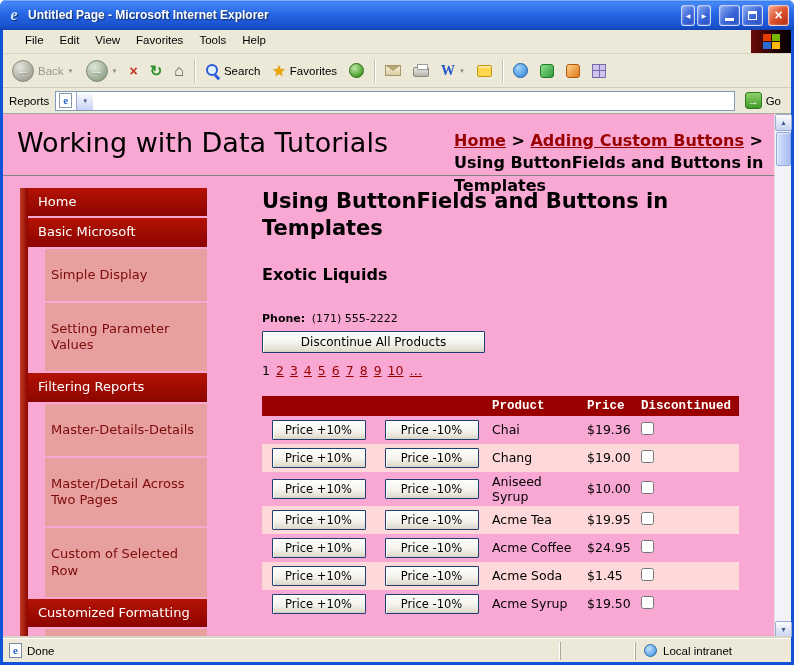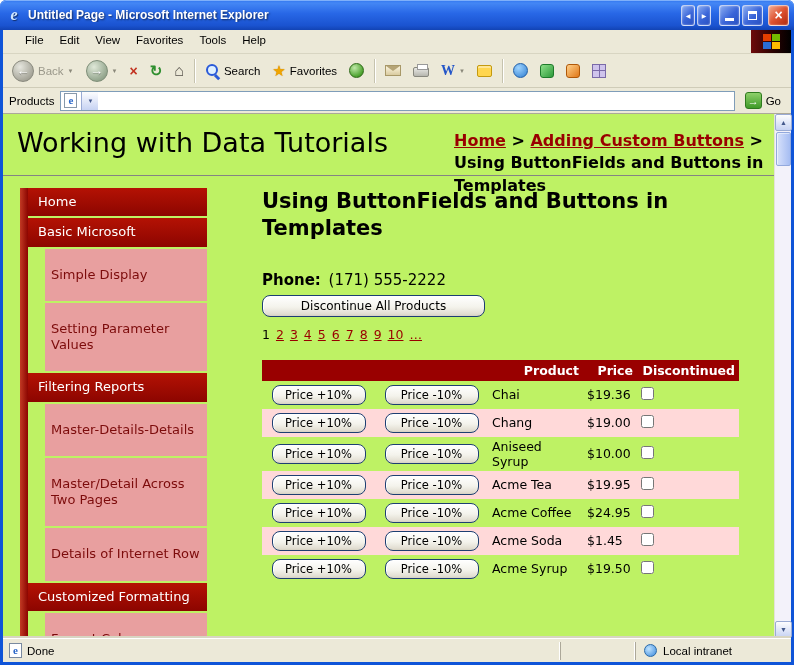--- a/index.html
+++ b/index.html
@@ -68,50 +68,50 @@
   .addr-label{color:#000;}
   .addr-input{flex:1;height:20px;background:#fff;border:1px solid #7f9db9;display:flex;align-items:center;gap:4px;padding-left:3px;overflow:hidden;}
   .page-icon{width:13px;height:15px;background:#fff;border:1px solid #8899aa;color:#2a66c8;font:bold 11px/13px "Liberation Serif",serif;text-align:center;flex:none;}
   .addr-url{flex:1;white-space:nowrap;color:#000;}
   .addr-dd{width:17px;height:18px;background:linear-gradient(180deg,#fdfdfe,#c7d3f3);border-left:1px solid #9aabd4;font-size:6px;color:#44598c;display:flex;align-items:center;justify-content:center;flex:none;}
   .go-btn{display:flex;align-items:center;gap:4px;padding:1px 4px;cursor:default;}
   .go-icon{width:17px;height:17px;border-radius:3px;background:linear-gradient(180deg,#8ed06a,#3f9a28);border:1px solid #2e7a1e;color:#fff;font-weight:bold;font-size:11px;display:flex;align-items:center;justify-content:center;}
 
   
   .content{position:absolute;top:114px;left:3px;right:3px;bottom:27px;background:#fff;}
-  .page{position:absolute;top:0;left:0;right:17px;bottom:0;overflow:hidden;background:#bef264;font-family:"DejaVu Sans",sans-serif;}
+  .page{position:absolute;top:0;left:0;right:17px;bottom:0;overflow:hidden;background:#f9a8d4;font-family:"DejaVu Sans",sans-serif;}
   .page-header{position:relative;height:62px;border-bottom:1px solid #848484;}
   .site-title{position:absolute;left:14px;top:13px;font-size:27px;color:#000;white-space:nowrap;}
   .breadcrumb{position:absolute;right:8px;top:16px;width:312px;font-weight:bold;font-size:16px;line-height:1.4;color:#000;}
   .crumb-link{color:var(--maroon,#990000);text-decoration:underline;cursor:pointer;}
   .crumb-sep,.crumb-current{color:#000;}
 
   .layout{display:flex;align-items:flex-start;padding:12px 0 0 17px;}
   .sidebar{position:relative;width:187px;min-height:452px;padding-left:8px;flex:none;}
   .sidebar::before{content:"";position:absolute;left:0;top:0;bottom:0;width:8px;background:linear-gradient(90deg,#c23a24,var(--section-red-bottom,#8c0500));}
   .side-section{background:linear-gradient(180deg,var(--section-red-top,#b41204),var(--section-red-bottom,#8c0500));color:#fff;font-size:13px;line-height:1.25;padding:6px 10px;margin-bottom:2px;cursor:pointer;}
   .side-item{margin-left:17px;background:var(--sidebar-pink,#e89f9f);color:#7c0b0b;font-size:13px;line-height:1.25;padding:18px 6px;margin-bottom:2px;cursor:pointer;}
 
   .main{margin-left:55px;width:485px;}
   .main-heading{font-size:21px;font-weight:bold;line-height:1.3;width:465px;color:#000;}
   .supplier{font-size:16px;font-weight:bold;margin-top:22px;color:#000;}
-  .phone-line{font-size:15px;margin-top:28px;color:#000;}
+  .phone-line{font-size:11px;margin-top:28px;color:#000;}
   .phone-line b{margin-right:3px;}
 
-  .xpbtn{font-family:"DejaVu Sans",sans-serif;border:1px solid #1d3f72;border-radius:8px;color:#000;cursor:pointer;
+  .xpbtn{font-family:"DejaVu Sans",sans-serif;border:1px solid #1d3f72;border-radius:1px;color:#000;cursor:pointer;
     background:linear-gradient(180deg,#ffffff 0%,#f4f3ec 55%,#e2ded2 90%,#d6d1c2 100%);box-shadow:inset 1px 1px 0 #fff;}
   .discontinue{margin-top:6px;width:223px;height:22px;font-size:12px;}
 
   .pager{margin-top:10px;font-size:12.5px;}
   .pg{margin-right:6px;}
   .pg.cur{color:#000;}
   .pg.lnk{color:var(--maroon,#990000);text-decoration:underline;cursor:pointer;}
 
   .grid{margin-top:18px;border-collapse:collapse;width:477px;font-size:12.5px;}
-  .grid th{background:var(--maroon,#990000);color:#fff;font-weight:bold;padding:3px 4px;text-align:right;height:14px;}
+  .grid th{background:var(--maroon,#990000);color:#fff;font-weight:bold;padding:3px 4px;text-align:left;height:14px;font-family:Liberation Mono, monospace;}
   .grid td{padding:2px 4px;vertical-align:middle;color:#000;}
   .grid tr.alt{background:var(--row-pink,#ffd9d9);}
   .cell-btn{text-align:center;}
   .grid-btn{width:94px;height:20px;font-size:11.5px;padding:0;margin:2px auto;display:block;}
   .cell-disc{padding-left:8px;}
   .cell-disc input{width:13px;height:13px;margin:0;}
 
   
   .scrollbar{position:absolute;top:0;right:0;bottom:0;width:17px;background:#f3f2fa;border-left:1px solid #e4e2da;}
   .sb-btn{position:absolute;left:0;width:17px;height:17px;background:linear-gradient(180deg,#fdfdfe,#c7d3f3);border:1px solid #9aabd4;border-radius:2px;
@@ -230,21 +230,21 @@
       </div>
     <div class="tb-item">
         <span class="icon-research"></span>
       </div>
     <div class="tb-item">
         <span class="icon-grid"></span>
       </div>
   </div>
 
   <div class="addressbar">
-    <span class="addr-label">Products</span>
+    <span class="addr-label">Reports</span>
     <div class="addr-input">
       <span class="page-icon">e</span>
       <span class="addr-dd">▼</span>
     </div>
     <div class="go-btn">
       <span class="go-icon">→</span>
       <span>Go</span>
     </div>
   </div>
 
@@ -257,27 +257,28 @@
       <div class="layout">
         <div class="sidebar">
           <div class="sidebar-menu">
               <div class="side-section">Home</div>
               <div class="side-section">Basic Microsoft</div>
               <div class="side-item">Simple Display</div>
               <div class="side-item">Setting Parameter Values</div>
               <div class="side-section">Filtering Reports</div>
               <div class="side-item">Master-Details-Details</div>
               <div class="side-item">Master/Detail Across Two Pages</div>
-              <div class="side-item">Details of Internet Row</div>
+              <div class="side-item">Custom of Selected Row</div>
               <div class="side-section">Customized Formatting</div>
               <div class="side-item">Format Colors</div>
             </div>
         </div>
         <div class="main">
           <div class="main-heading">Using ButtonFields and Buttons in Templates</div>
+          <div class="supplier">Exotic Liquids</div>
           <div class="phone-line">
             <b>Phone:</b>
             <span>(171) 555-2222</span>
           </div>
           <button class="xpbtn discontinue">Discontinue All Products</button>
           <div class="pager"><span class="pg cur">1</span><a class="pg lnk">2</a><a class="pg lnk">3</a><a class="pg lnk">4</a><a class="pg lnk">5</a><a class="pg lnk">6</a><a class="pg lnk">7</a><a class="pg lnk">8</a><a class="pg lnk">9</a><a class="pg lnk">10</a><a class="pg lnk">…</a></div>
           <table class="grid">
             <colgroup>
               <col style="width:113px">
                 <col style="width:113px">

